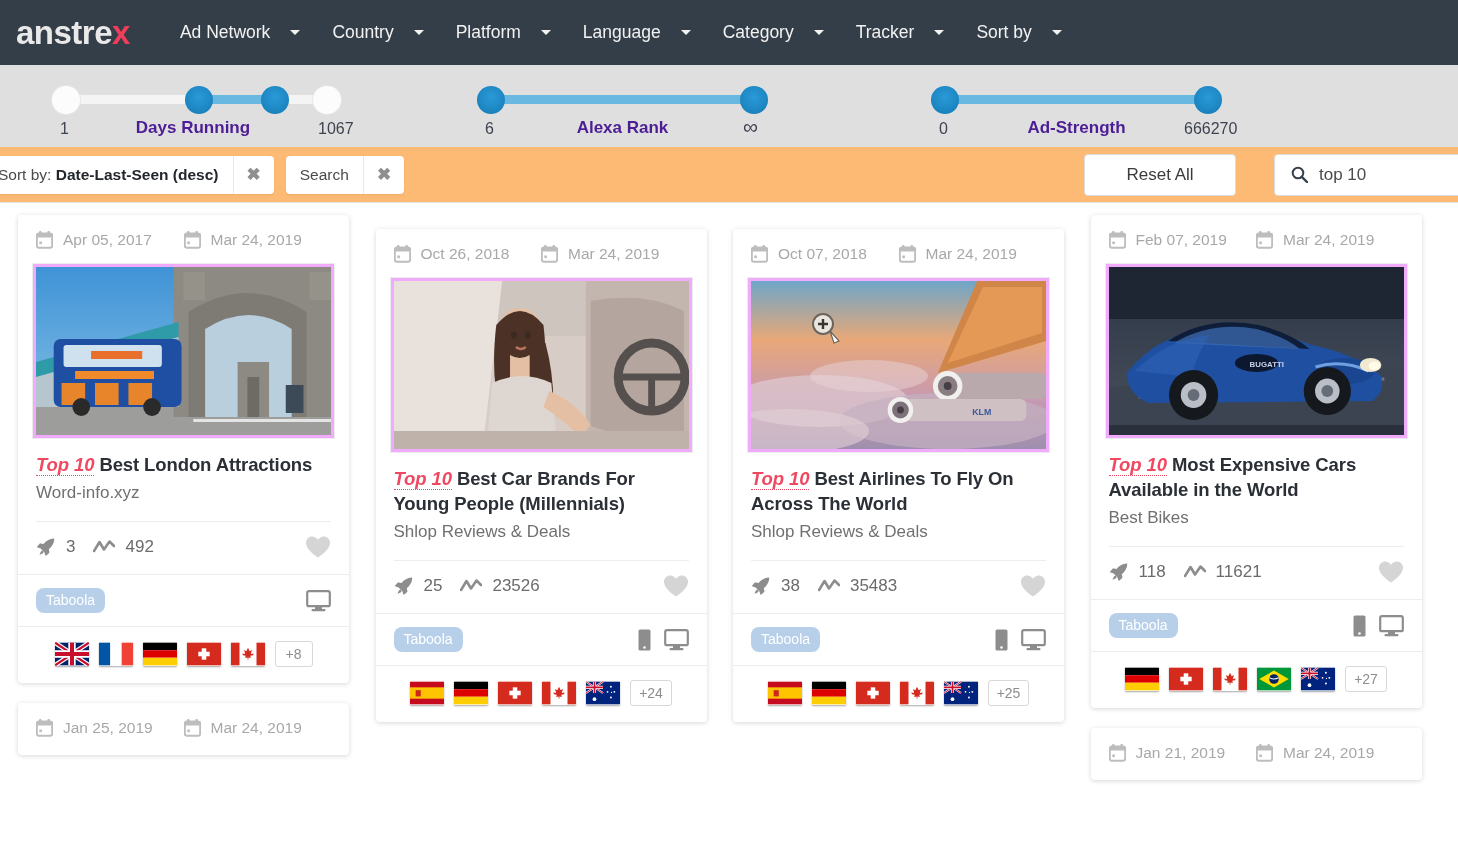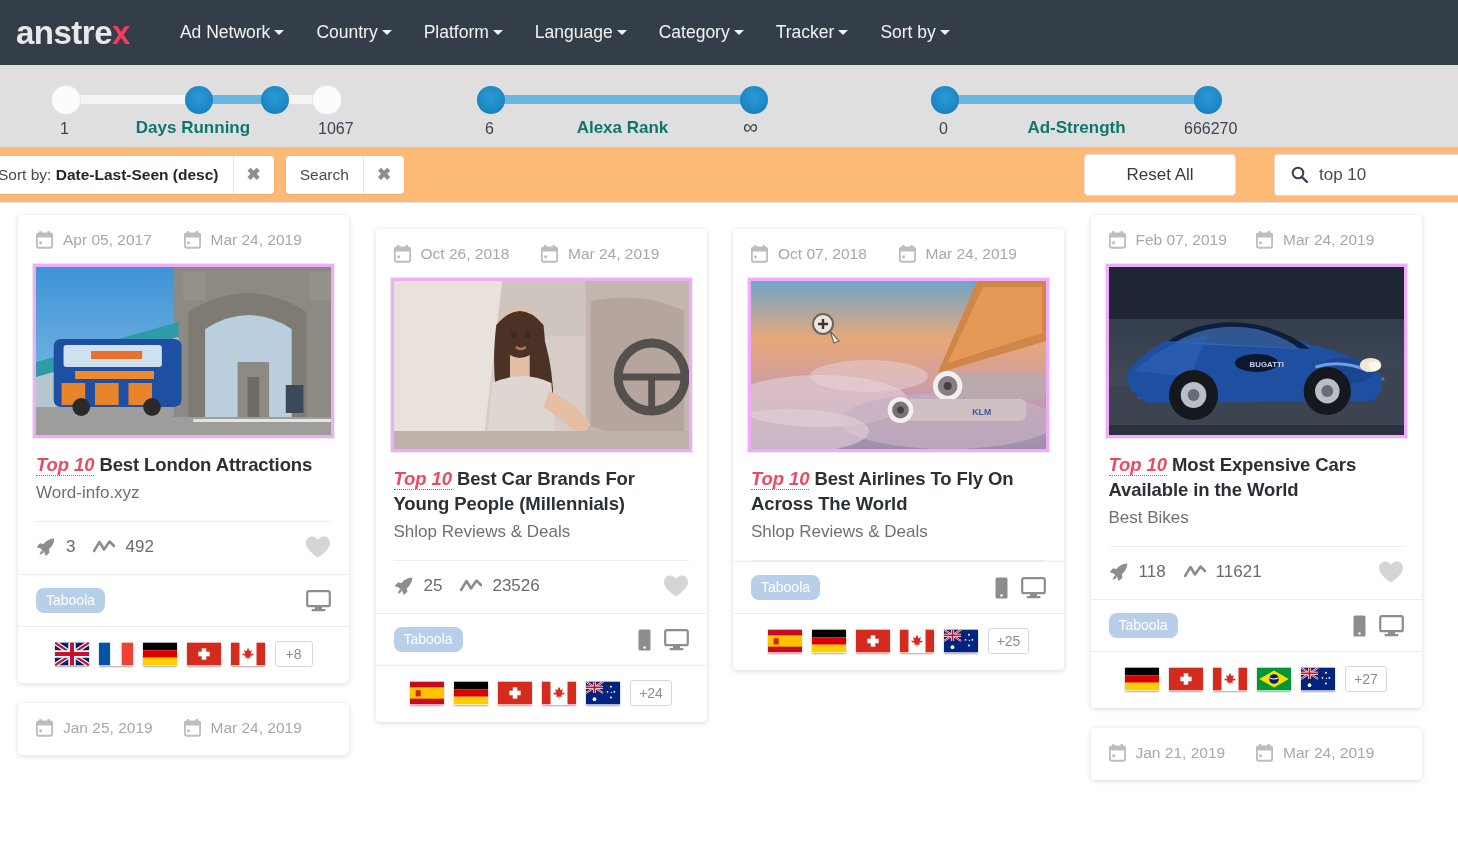--- a/index.html
+++ b/index.html
@@ -31,21 +31,21 @@
     user-select: none;
   }
   .logo .x-red { color: #ef3e5c; }
   .nav-items { display: flex; align-items: center; }
   .nav-item {
     color: #f2f2f2;
     font-size: 17.5px;
     padding: 8px 16px;
     display: flex;
     align-items: center;
-    gap: 4px;
+    gap: 20px;
     white-space: nowrap;
     cursor: pointer;
   }
   .caret {
     width: 0; height: 0;
     border-left: 5px solid transparent;
     border-right: 5px solid transparent;
     border-top: 5px solid #f2f2f2;
     display: inline-block;
   }
@@ -91,21 +91,21 @@
     background: #fcfcfc;
     box-shadow: 0 0 0 1px #e6e6e6;
   }
   .slider-label {
     position: absolute;
     top: 36px;
     width: 100%;
     text-align: center;
     font-size: 17px;
     font-weight: 700;
-    color: #0f766e;
+    color: #4c1d95;
   }
   .slider-min, .slider-max {
     position: absolute;
     top: 38px;
     font-size: 16px;
     color: #3d4450;
   }
 
   
   .filter-bar {
@@ -731,20 +731,38 @@
           <path d="M13 7 v10 M8 12 h10" stroke="#3b3530" stroke-width="2.4"></path>
           <path d="M20 19 l9 10 l-5 2 z" fill="#ffffff" stroke="#6d655c" stroke-width="1.2"></path>
         </svg>
       </div>
 
       <div class="card-body">
         <div class="card-title"><span class="hl">Top 10</span><span> Best Airlines To Fly On Across The World</span></div>
         <div class="card-sub">Shlop Reviews &amp; Deals</div>
         <div class="card-sep"></div>
 
+        <div class="stats-row">
+          <div class="stat">
+            <svg width="20" height="20" viewBox="0 0 20 20">
+              <path d="M17.5 1.5c-4 .3-7.5 2.4-10 5.5l-2.8-.6c-.5-.1-1 .1-1.3.5L1.2 9.4c-.3.4-.1 1 .4 1.1l3 .9 3.8 3.8.9 3c.2.5.7.6 1.1.3l2.5-2.2c.4-.3.6-.8.5-1.3l-.6-2.8c3.1-2.5 5.2-6 5.5-10 .03-.5-.3-.8-.8-.7z" fill="#8d8d8d"></path>
+              <path d="M5.2 14.2c-1 1-1.6 3.5-1.6 3.5s2.5-.6 3.5-1.6c.6-.6.6-1.6 0-2.2-.6-.5-1.4-.3-1.9.3z" fill="#8d8d8d"></path>
+            </svg>
+            <span class="stat-val">38</span>
+          </div>
+          <div class="stat">
+            <svg width="22" height="16" viewBox="0 0 22 16">
+              <path d="M1 12 L6.5 3 L11 10.5 L16.5 2.5 L21 7" fill="none" stroke="#8d8d8d" stroke-width="2.6" stroke-linecap="round" stroke-linejoin="round"></path>
+            </svg>
+            <span class="stat-val">35483</span>
+          </div>
+          <svg class="heart" width="26" height="24" viewBox="0 0 26 24">
+            <path d="M13 22.5C13 22.5 1 15.3 1 7.8 1 4 3.9 1.4 7.2 1.4c2.3 0 4.5 1.3 5.8 3.4 1.3-2.1 3.5-3.4 5.8-3.4C22.1 1.4 25 4 25 7.8c0 7.5-12 14.7-12 14.7z" fill="#d5d5d5"></path>
+          </svg>
+        </div>
 
         <div class="network-row">
           <span class="net-badge">Taboola</span>
           <div class="devices">
             <svg width="13" height="22" viewBox="0 0 13 22">
               <rect x="0.5" y="0.5" width="12" height="21" rx="1.6" fill="#8d8d8d"></rect>
               <circle cx="6.5" cy="18.5" r="1.3" fill="#fff"></circle>
             </svg>
             <svg width="25" height="22" viewBox="0 0 25 22">
               <rect x="1.2" y="1.2" width="22.6" height="15" rx="1.8" fill="none" stroke="#8d8d8d" stroke-width="2.2"></rect>

